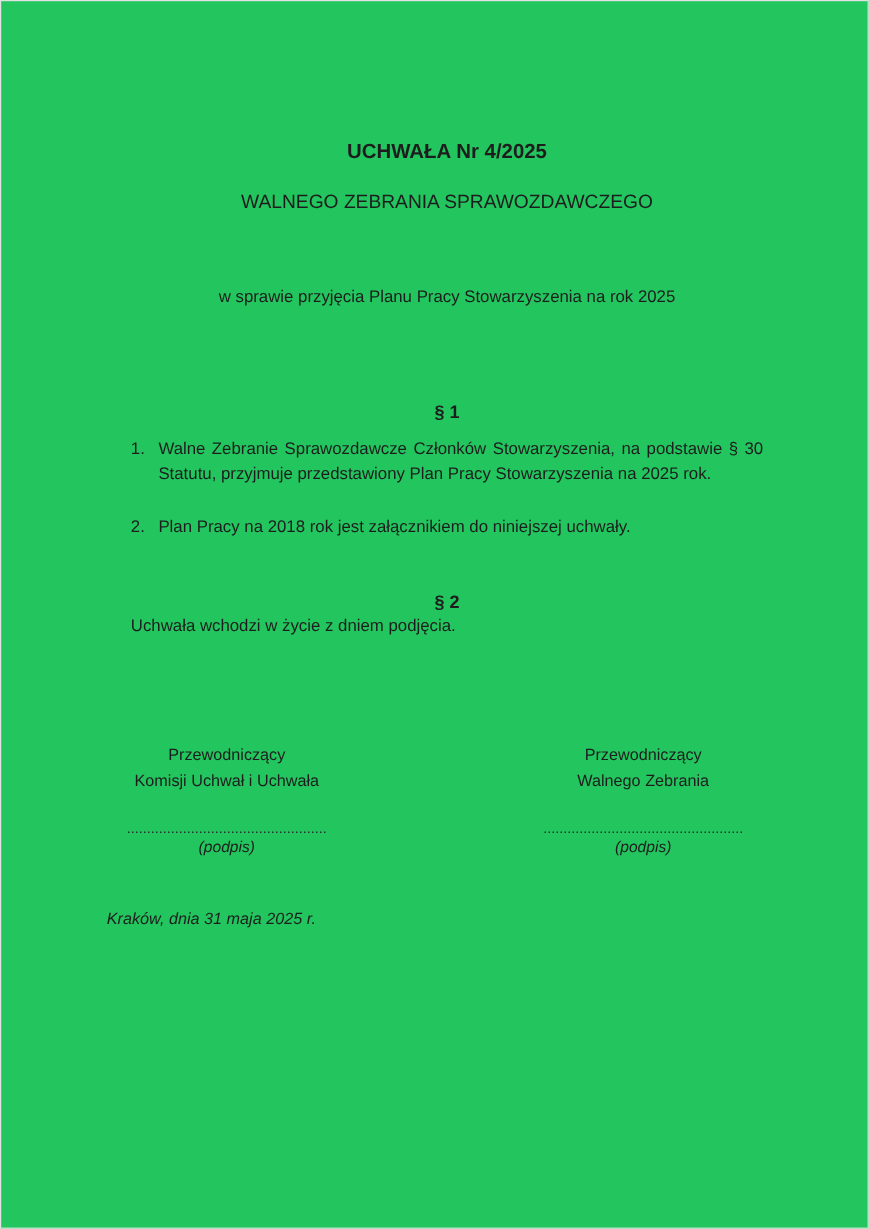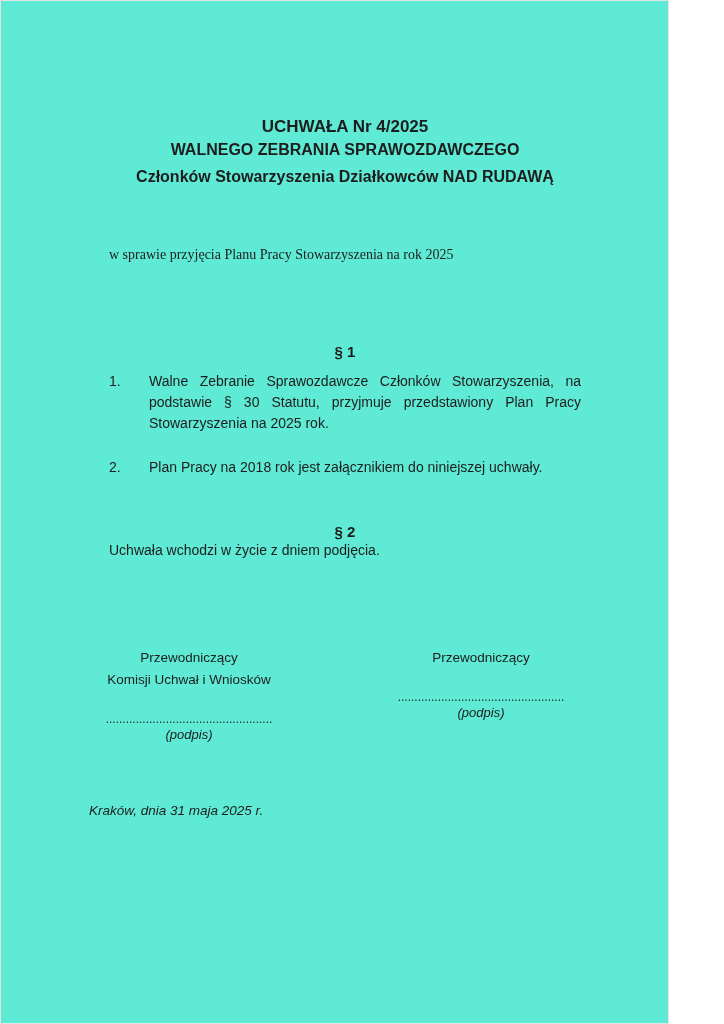--- a/index.html
+++ b/index.html
@@ -1,66 +1,66 @@
 <!DOCTYPE html>
 <html lang="pl"><head>
 <meta charset="utf-8">
 <title>UCHWAŁA Nr 4/2025</title>
 <style>
   html, body { margin: 0; padding: 0; background: #ffffff; }
   .page {
     position: relative;
-    width: 669px;
+    width: 724px;
     height: 1024px;
     box-sizing: border-box;
-    background: #5eead4;
+    background: #22c55e;
     border: 1px solid #e3e3e3;
     font-family: "Liberation Sans", "DejaVu Sans", sans-serif;
     color: #1d1d1d;
     padding: 116px 87px 0 88px;
     overflow: hidden;
   }
   .main { margin-left: 20px; }
   .doc-title {
     text-align: center;
     font-weight: bold;
     font-size: 17px;
     line-height: 19px;
     margin: 0;
   }
   .doc-header {
     text-align: center;
-    font-weight: bold;
+    font-weight: normal;
     font-size: 16px;
     line-height: 27px;
+    margin-top: 19px;
   }
   .subject {
-    text-align: left;
+    text-align: center;
     font-size: 14px;
     line-height: 16px;
     margin-top: 57px;
-    font-family: Liberation Serif, serif;
   }
   .section-heading {
     text-align: center;
     font-weight: bold;
     font-size: 15px;
     line-height: 16px;
   }
   .sec1-heading { margin-top: 81px; }
   .sec2-heading { margin-top: 46px; }
   .list-item {
     display: flex;
     font-size: 14px;
     line-height: 21px;
   }
   .list-item.first { margin-top: 11px; }
   .list-item.second { margin-top: 23px; }
   .list-num { width: 23px; flex-shrink: 0; }
-  .list-text { flex: 1; text-align: justify; margin-left: 17px; }
+  .list-text { flex: 1; text-align: justify; }
   .final-provision {
     font-size: 14px;
     line-height: 21px;
   }
   .signatures {
     display: flex;
     justify-content: space-between;
     margin-top: 86px;
     gap: 45px;
   }
@@ -81,35 +81,34 @@
   }
   .sig-label {
     font-style: italic;
     font-size: 13px;
     line-height: 17px;
   }
   .footer-date {
     font-style: italic;
     font-size: 13.5px;
     line-height: 16px;
-    margin-top: 60px;
+    margin-top: 44px;
   }
 </style>
 </head>
 <body>
 
 <div class="page">
 
   <div class="main">
 
     <div class="doc-title">UCHWAŁA Nr 4/2025</div>
 
     <div class="doc-header">
       <div>WALNEGO ZEBRANIA SPRAWOZDAWCZEGO</div>
-      <div>Członków Stowarzyszenia Działkowców NAD RUDAWĄ</div>
     </div>
 
     <div class="subject">w sprawie przyjęcia Planu Pracy Stowarzyszenia na rok 2025</div>
 
     <div class="section-heading sec1-heading">§ 1</div>
 
     <div class="list-item first">
       <span class="list-num">1.</span>
       <span class="list-text">Walne Zebranie Sprawozdawcze Członków Stowarzyszenia, na podstawie § 30 Statutu, przyjmuje przedstawiony Plan Pracy Stowarzyszenia na 2025 rok.</span>
     </div>
@@ -122,27 +121,28 @@
     <div class="section-heading sec2-heading">§ 2</div>
 
     <div class="final-provision">Uchwała wchodzi w życie z dniem podjęcia.</div>
 
   </div>
 
   <div class="signatures">
 
     <div class="sig-block">
       <div>Przewodniczący</div>
-      <div>Komisji Uchwał i Wniosków</div>
+      <div>Komisji Uchwał i Uchwała</div>
       <div class="sig-dots">..................................................</div>
       <div class="sig-label">(podpis)</div>
     </div>
 
     <div class="sig-block">
       <div>Przewodniczący</div>
+      <div>Walnego Zebrania</div>
       <div class="sig-dots">..................................................</div>
       <div class="sig-label">(podpis)</div>
     </div>
 
   </div>
 
   <div class="footer-date">Kraków, dnia 31 maja 2025 r.</div>
 
 </div>
 

